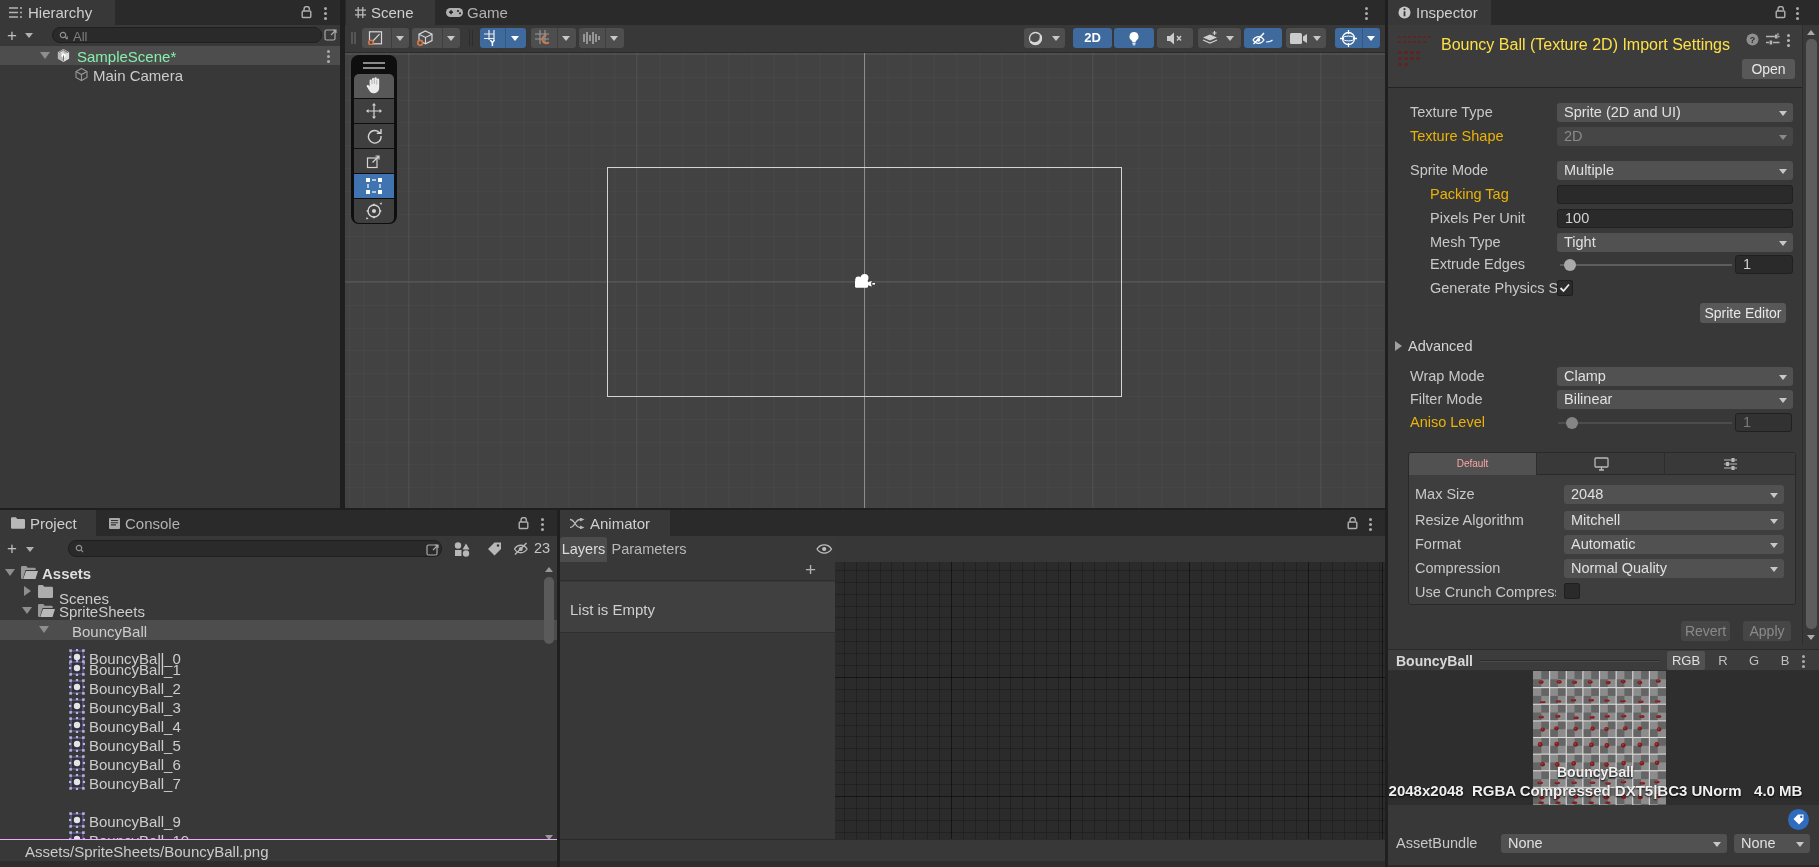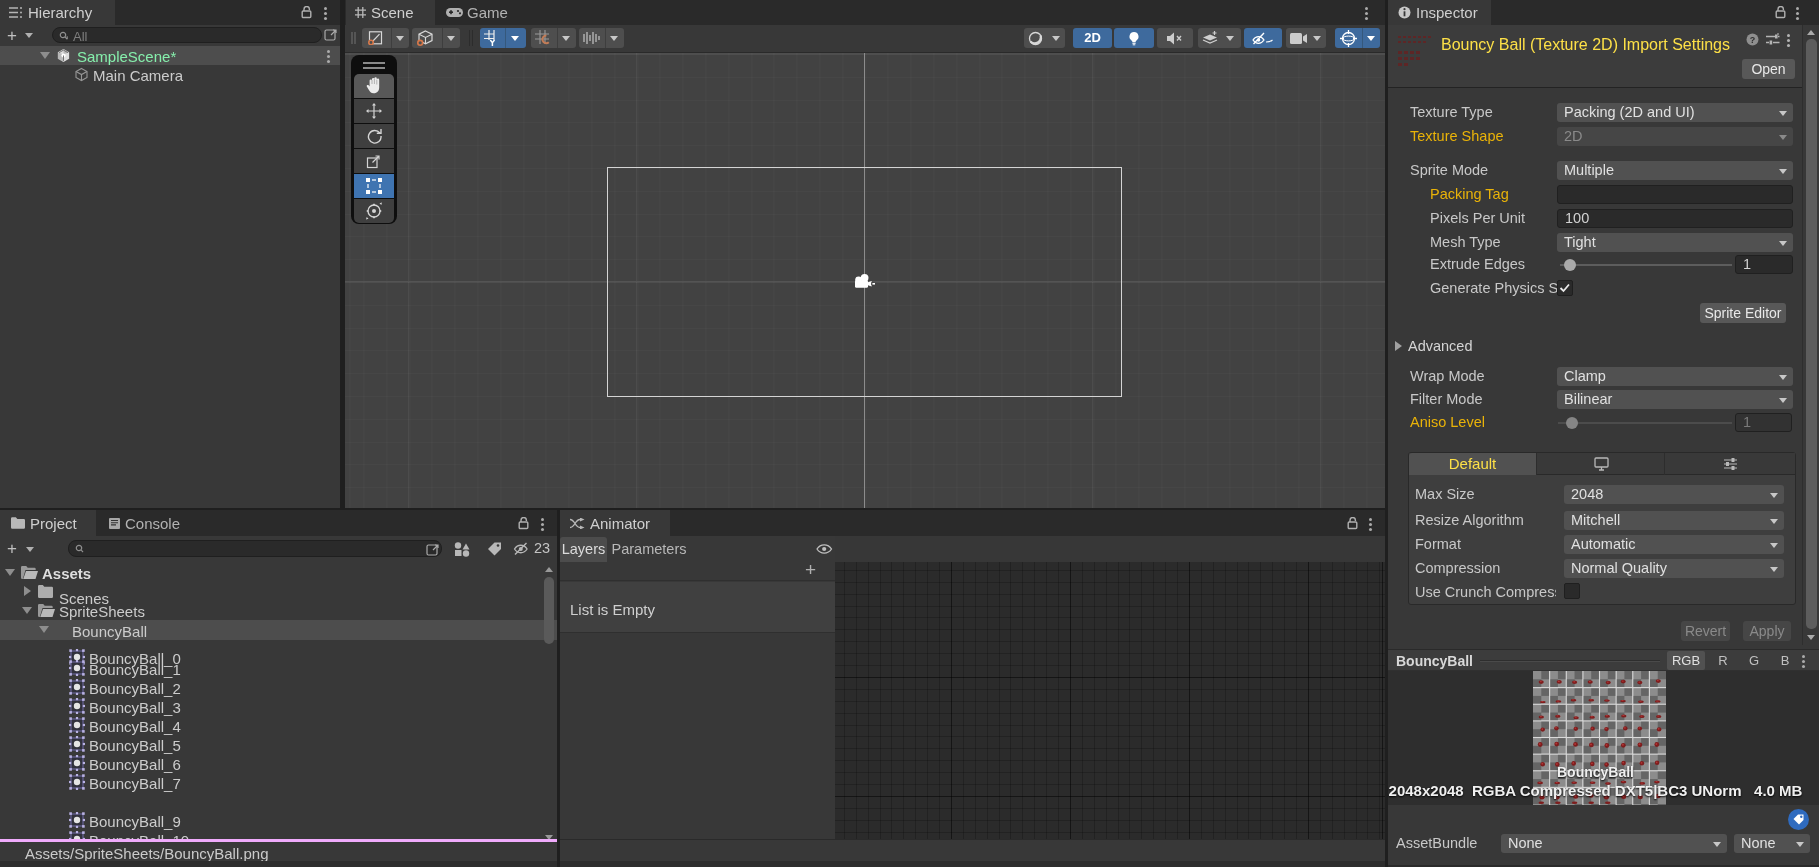--- a/index.html
+++ b/index.html
@@ -434,21 +434,21 @@
             <use href="#spricon"></use>
           </svg>
           <div class="treetx" style="left:89px;top:2px">BouncyBall_10</div>
         </div>
     <div class="abs" style="left:543px;top:2px;width:14px;height:280px">
       <div class="arr" style="left:2px;top:2px;transform:rotate(180deg);border-top-color:#999"></div>
       <div class="abs" style="left:1px;top:12px;width:10px;height:67px;background:#5a5a5a;border-radius:5px"></div>
       <div class="arr" style="left:2px;top:270px;border-top-color:#999"></div>
     </div>
   </div>
-  <div class="abs" style="left:0;top:329px;width:557px;height:22px;background:#383838;border-top:3px solid #f0abfc">
+  <div class="abs" style="left:0;top:329px;width:557px;height:22px;background:#383838;border-top:1px solid #f0abfc">
     <div class="abs" style="left:25px;top:3px;font-size:15px;color:#cbcbcb">Assets/SpriteSheets/BouncyBall.png</div>
   </div>
   <div class="abs" style="left:0;top:351px;width:557px;height:6px;background:#2d2d2d"></div>
 </div>
 <div class="panel" id="anim" style="left:560px;top:510px;width:825px;height:357px">
   <div class="tabbar" style="height:26px">
     <div class="tab" style="left:0;width:110px;height:26px"></div>
     <svg class="abs" style="left:9px;top:8px" width="16" height="11" viewBox="0 0 16 11">
           <g stroke="#b8b8b8" stroke-width="1.3" fill="none">
             <path d="M1 1.5c5 0 5 8 10 8M1 9.5c5 0 5-8 10-8"></path>
@@ -544,21 +544,21 @@
             <rect x="10" y="1.5" width="2.6" height="4" fill="#b4b4b4" stroke="none"></rect>
             <rect x="4.6" y="7.5" width="2.6" height="4" fill="#b4b4b4" stroke="none"></rect>
             <path d="M13 0v2" stroke-width="1.1"></path>
           </g>
         </svg>
     <div class="dots" style="left:399px;top:9px;background:#b4b4b4;box-shadow:0 5px 0 #b4b4b4,0 10px 0 #b4b4b4"></div>
     <div class="btn" style="left:354px;top:34px;width:53px;height:20px;line-height:20px">Open</div>
   </div>
   <div class="abs" id="ibody" style="left:0;top:89px;width:414px;height:556px">
     <div class="lab" style="left:22px;top:14px">Texture Type</div>
-        <div class="dd" style="left:169px;top:14px;width:236px">Packing (2D and UI)</div>
+        <div class="dd" style="left:169px;top:14px;width:236px">Sprite (2D and UI)</div>
     <div class="lab dis" style="left:22px;top:38px">Texture Shape</div>
         <div class="dd dis2" style="left:169px;top:38px;width:236px">2D</div>
     <div class="lab" style="left:22px;top:72px">Sprite Mode</div>
         <div class="dd" style="left:169px;top:72px;width:236px">Multiple</div>
     <div class="lab dis" style="left:42px;top:96px">Packing Tag</div>
         <div class="inp" style="left:169px;top:96px;width:236px"></div>
     <div class="lab" style="left:42px;top:120px">Pixels Per Unit</div>
         <div class="inp" style="left:169px;top:120px;width:236px">100</div>
     <div class="lab" style="left:42px;top:144px">Mesh Type</div>
         <div class="dd" style="left:169px;top:144px;width:236px">Tight</div>
@@ -576,21 +576,21 @@
     <div class="lab" style="left:22px;top:278px">Wrap Mode</div>
         <div class="dd" style="left:169px;top:278px;width:236px">Clamp</div>
     <div class="lab" style="left:22px;top:301px">Filter Mode</div>
         <div class="dd" style="left:169px;top:301px;width:236px">Bilinear</div>
     <div class="lab dis" style="left:22px;top:324px">Aniso Level</div>
     <div class="abs" style="left:170px;top:333px;width:174px;height:2px;background:#4c4c4c"></div>
     <div class="abs" style="left:178px;top:328px;width:12px;height:12px;border-radius:50%;background:#858585"></div>
     <div class="inp" style="left:347px;top:324px;width:57px;color:#7a7a7a;background:#323232">1</div>
     <div class="abs" style="left:20px;top:363px;width:388px;height:153px;background:#3e3e3e;border:1px solid #292929;border-radius:3px">
       <div class="abs" style="left:0;top:0;width:386px;height:22px;background:#393939;border-bottom:1px solid #292929">
-        <div class="abs" style="left:0;top:0;width:127px;height:22px;background:#515151;border-radius:3px 0 0 0;color:#fde047;text-align:center;line-height:22px;font-size:15px">Default</div>
+        <div class="abs" style="left:0;top:0;width:127px;height:22px;background:#515151;border-radius:3px 0 0 0;color:#fca5a5;text-align:center;line-height:22px;font-size:10px">Default</div>
         <div class="abs" style="left:127px;top:0;width:129px;height:22px;border-right:1px solid #2d2d2d;border-left:1px solid #2d2d2d">
           <svg class="abs" style="left:57px;top:4px" width="15" height="14" viewBox="0 0 15 14">
                 <rect x="1" y="1" width="13" height="9" rx="1" fill="none" stroke="#b8b8b8" stroke-width="1.3"></rect>
                 <path d="M5 13h5M7.5 10v3" stroke="#b8b8b8" stroke-width="1.3"></path>
               </svg>
         </div>
         <div class="abs" style="left:257px;top:0;width:129px;height:22px">
           <svg class="abs" style="left:57px;top:4px" width="15" height="14" viewBox="0 0 15 14">
                 <g stroke="#b8b8b8" stroke-width="1.2">
                   <path d="M1 3h13M1 7h13M1 11h13"></path>

